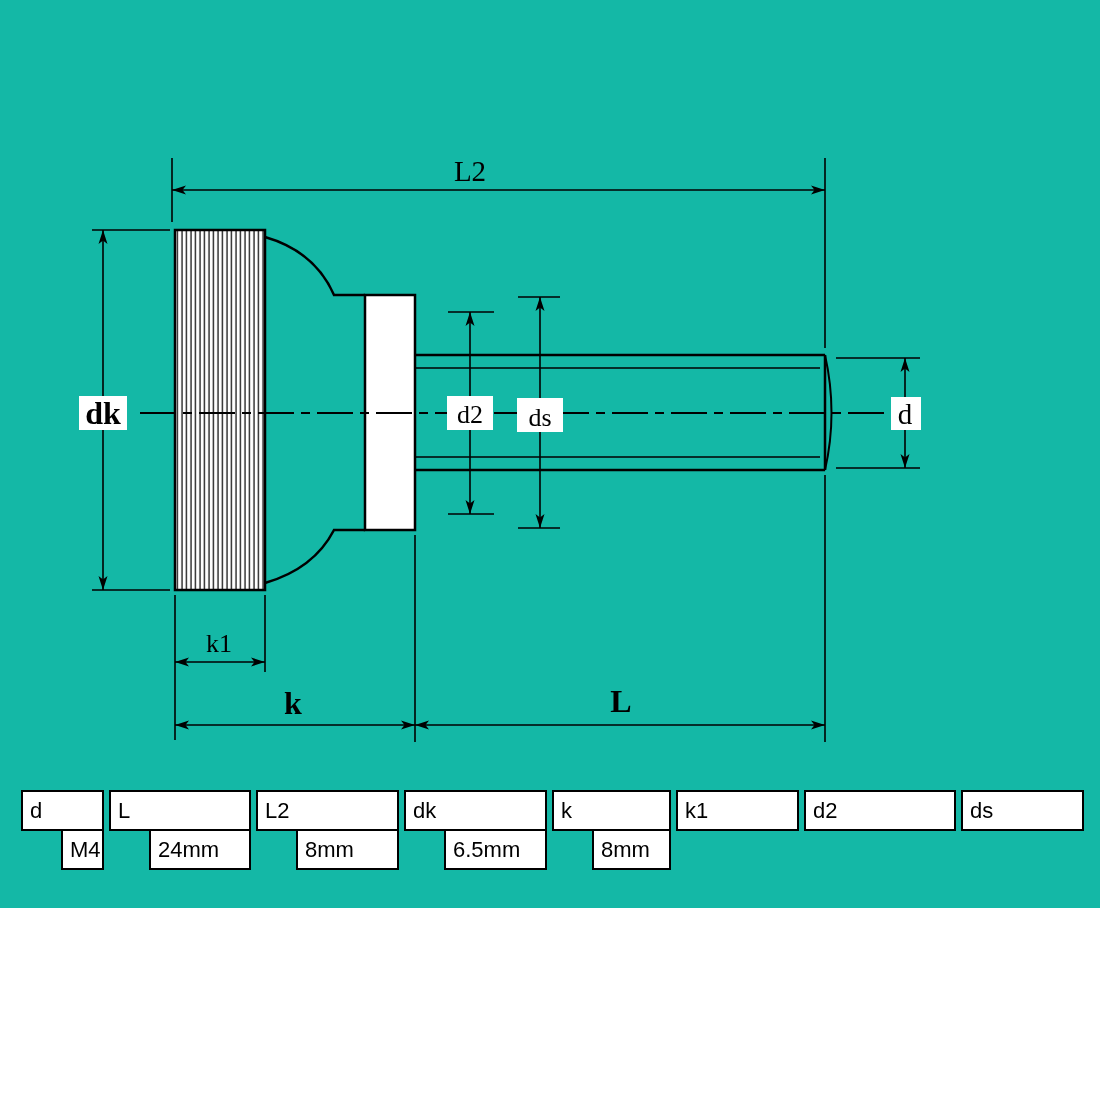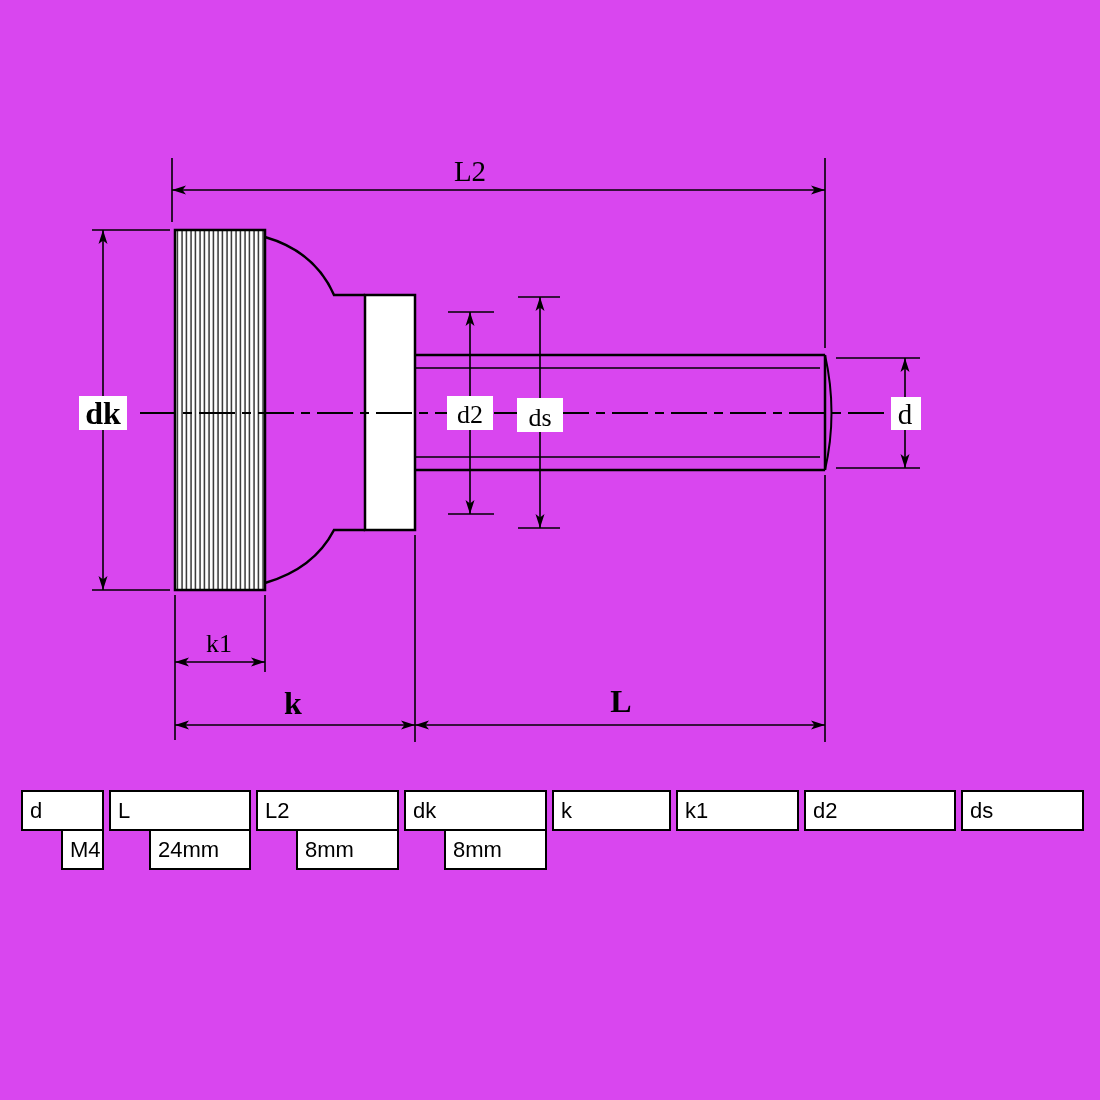--- a/index.html
+++ b/index.html
@@ -1,16 +1,16 @@
 <!DOCTYPE html>
 <html><head>
 <meta charset="utf-8">
 <style>
   html,body{margin:0;padding:0;background:#ffffff;}
-  .canvas{position:relative;width:1100px;height:1100px;background:#d946ef;font-family:"Liberation Sans",sans-serif;overflow:hidden;}
+  .canvas{position:relative;width:1100px;height:908px;background:#14b8a6;font-family:"Liberation Sans",sans-serif;overflow:hidden;}
   .drawing{position:absolute;top:0;left:0;}
   svg text{fill:#000;}
   .dim-label{font-family:"Liberation Serif",serif;font-size:29px;}
   .dim-label.bold{font-weight:bold;font-size:32px;}
   .dim-label.small{font-size:26px;}
   .spec-table{position:absolute;left:21px;top:790px;display:grid;
     grid-template-columns:83px 142px 143px 143px 119px 123px 152px 123px;
     column-gap:5px;}
   .cell{border:2px solid #000;height:37px;display:flex;align-items:center;
     padding-left:7px;font-size:22px;color:#000;background:#fff;}
@@ -109,16 +109,17 @@
     <div class="cell header">L2</div>
     <div class="cell header">dk</div>
     <div class="cell header">k</div>
     <div class="cell header">k1</div>
     <div class="cell header">d2</div>
     <div class="cell header">ds</div>
 
     <div class="cell value">M4</div>
     <div class="cell value">24mm</div>
     <div class="cell value">8mm</div>
+    <div class="cell value">6.5mm</div>
     <div class="cell value">8mm</div>
   </div>
 
 </div>
 
 </body></html>

